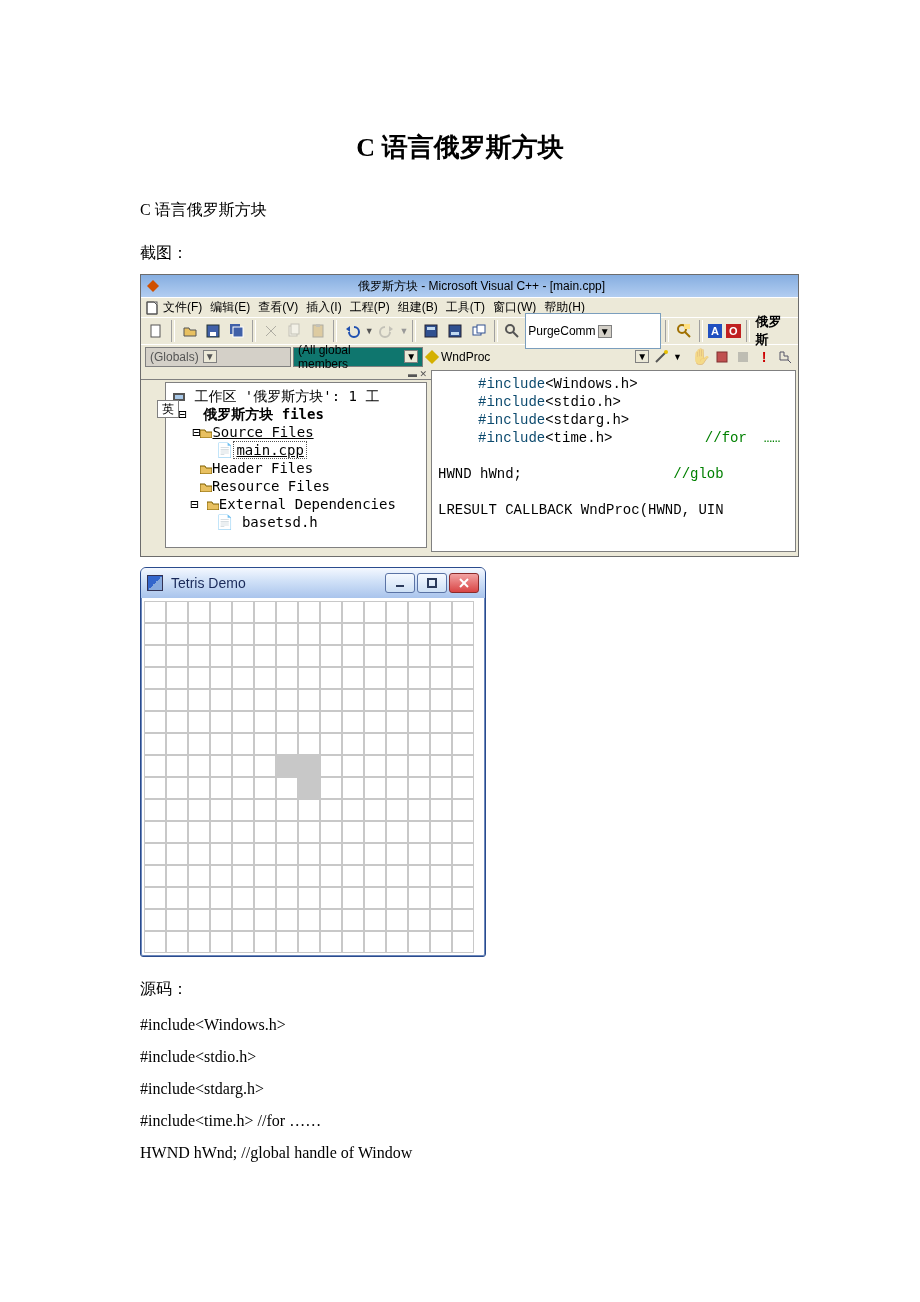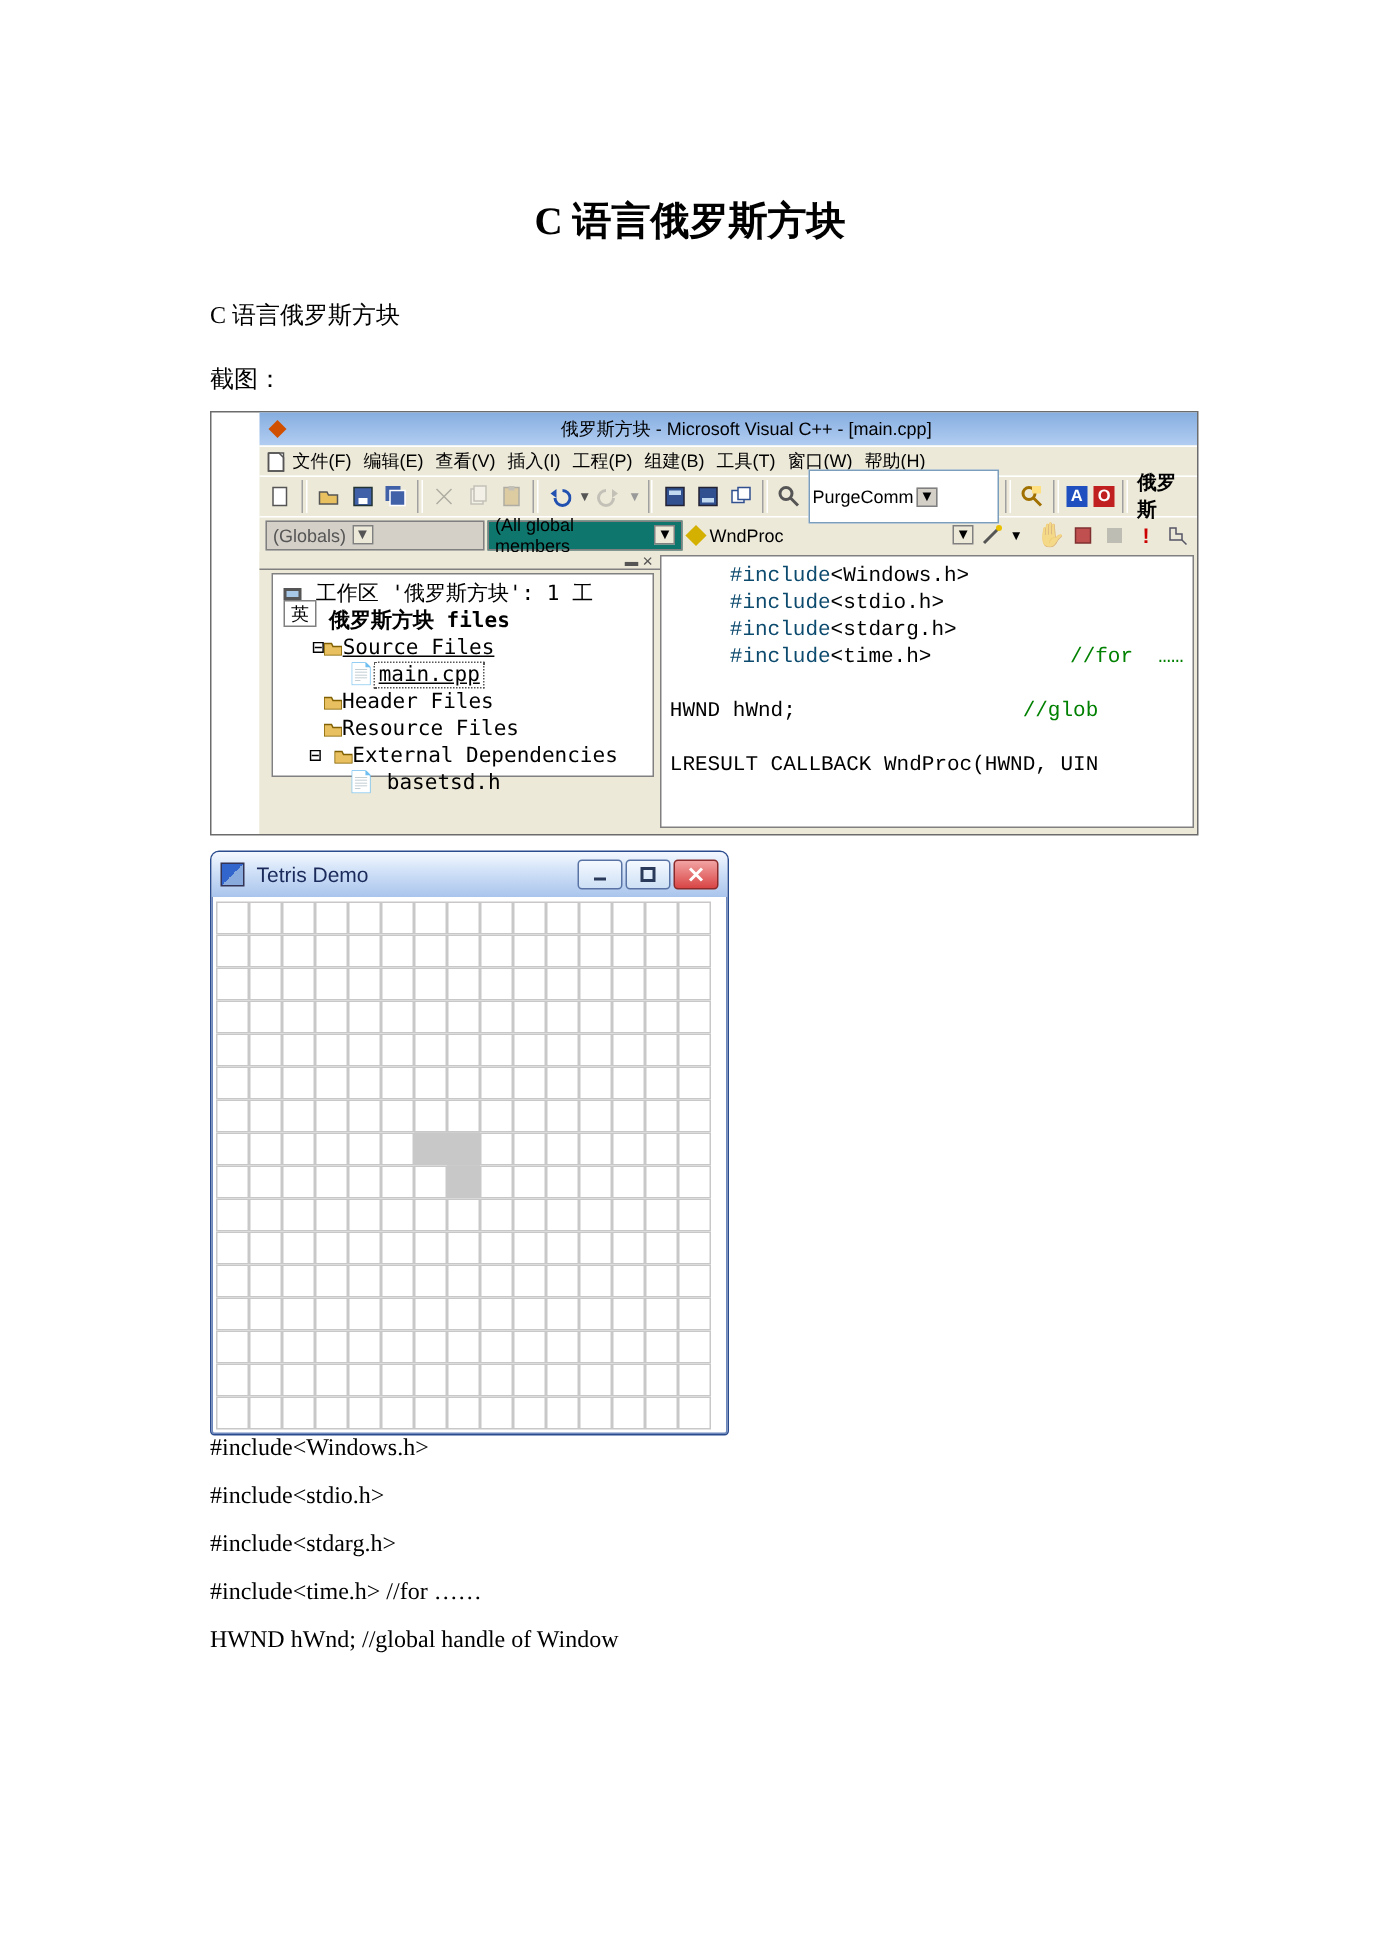--- a/index.html
+++ b/index.html
@@ -6,21 +6,21 @@
     body { width: 920px; font-family: "SimSun", "宋体", serif; background: #fff; color: #000; }
     .page { padding: 130px 140px 40px 140px; }
     h1 { text-align: center; font-size: 26px; font-weight: bold; font-family: "SimSun", "Times New Roman"; margin-bottom: 35px; }
     .subtitle { font-size: 16px; margin-bottom: 22px; }
     .caption { font-size: 16px; margin-bottom: 10px; }
     .source-label { font-size: 16px; margin: 22px 0 16px 0; }
     .code-line { font-size: 16px; font-family: "Times New Roman", serif; margin-bottom: 14px; }
     .watermark { position: absolute; left: 400px; top: 610px; font-size: 40px; font-weight: bold; color: #d9d9d9; letter-spacing: 2px; z-index: 2; font-family: Arial, sans-serif; }
 
     
-    .vc-ide { width: 659px; border: 1px solid #6c6c6c; font-family: "MS Sans Serif","Microsoft YaHei", Arial, sans-serif; position: relative; margin-bottom: 6px; padding-left: 32px; }
+    .vc-ide { width: 659px; border: 1px solid #6c6c6c; font-family: "MS Sans Serif","Microsoft YaHei", Arial, sans-serif; position: relative; margin-bottom: 6px; }
     .vc-title { height: 22px; background: linear-gradient(#86aee0,#b2cdf1); display: flex; align-items: center; font-size: 12px; color: #000; }
     .vc-title-icon { width: 16px; height: 16px; margin: 0 4px; display: flex; align-items: center; justify-content: center; }
     .vc-title-text { flex: 1; text-align: center; }
     .vc-menubar { height: 20px; background: #ece9d8; border-top: 1px solid #fff; display: flex; align-items: center; padding-left: 4px; font-size: 12px; }
     .vc-menubar span { margin-right: 8px; }
     .vc-menubar .doc-icon { width: 14px; height: 14px; margin-right: 4px; display:inline-block; }
 
     .vc-toolbar { height: 27px; background: #ece9d8; border-top: 1px solid #fff; display: flex; align-items: center; padding: 0 4px; gap: 2px; }
     .vc-toolbar .sep { width: 4px; height: 22px; border-left: 1px solid #a0a0a0; border-right: 1px solid #fff; margin: 0 2px; }
     .tbtn { width: 22px; height: 22px; display: flex; align-items: center; justify-content: center; border: 1px solid transparent; }
@@ -36,21 +36,21 @@
     .tb2-combo .arrow { width:14px; text-align:center; border:1px solid #808080; margin-left:4px; background:#ece9d8; font-size:10px; }
     .diamond { width:10px; height:10px; transform: rotate(45deg); background:#d4b000; display:inline-block; margin-right:4px; }
     .wnd-proc { display:flex; align-items:center; font-size:12px; margin-left:4px;justify-content:flex-end; }
     .tb2-right { margin-left:auto; display:flex; align-items:center; gap:3px; }
     .tb2-right .mini { width:18px; height:18px; display:flex; align-items:center; justify-content:center; }
     .excl { color:#c00; font-weight:bold; font-size:14px; }
 
     .vc-body { display: flex; height: 188px; background: #ece9d8; }
     .vc-tree-wrap { width: 290px; position: relative; background:#ece9d8; }
     .tree-docker { height: 12px; border-bottom:1px solid #808080; display:flex; justify-content:flex-end; padding-right:4px; align-items:center; font-size:9px; color:#555; }
-    .tree-panel { margin:2px 4px 4px 8px; background:#fff; border:1px solid #808080; height:136px; padding:4px 4px 4px 6px; font-family:"SimSun","NSimSun",monospace; font-size:14px; line-height:18px; }
+    .tree-panel { margin:2px 4px 4px 24px; background:#fff; border:1px solid #808080; height:166px; padding:4px 4px 4px 6px; font-family:"SimSun","NSimSun",monospace; font-size:14px; line-height:18px; }
     .tree-row { white-space: pre; }
     .tree-link { text-decoration: underline; color:#000; }
     .ime-box { position:absolute; left:16px; top:32px; width:22px; height:18px; background:#fff; border:1px solid #808080; text-align:center; font-size:12px; font-family:"SimSun"; }
     .vc-code { flex:1; background:#fff; border:1px solid #808080; margin:2px 2px 4px 0; padding:4px 6px; font-family:"NSimSun","Courier New",monospace; font-size:14px; line-height:18px; position:relative; }
     .kw-blue { color:#0c4a6e;margin-left:40px; }
     .cmt { color:#008000; }
     .vc-code .line { white-space: pre; }
 
     
     .tetris-wrap { width:346px; margin-top:10px; position:relative; }
@@ -553,18 +553,19 @@
               <div class="cell"></div>
               <div class="cell"></div>
               <div class="cell"></div>
             </div>
         </div>
       </div>
     </div>
 
   </div>
 
+  <p class="source-label">源码：</p>
   <p class="code-line">#include&lt;Windows.h&gt;</p>
   <p class="code-line">#include&lt;stdio.h&gt;</p>
   <p class="code-line">#include&lt;stdarg.h&gt;</p>
   <p class="code-line">#include&lt;time.h&gt; //for ……</p>
   <p class="code-line">HWND hWnd; //global handle of Window</p>
 </div>
 
 </body></html>

